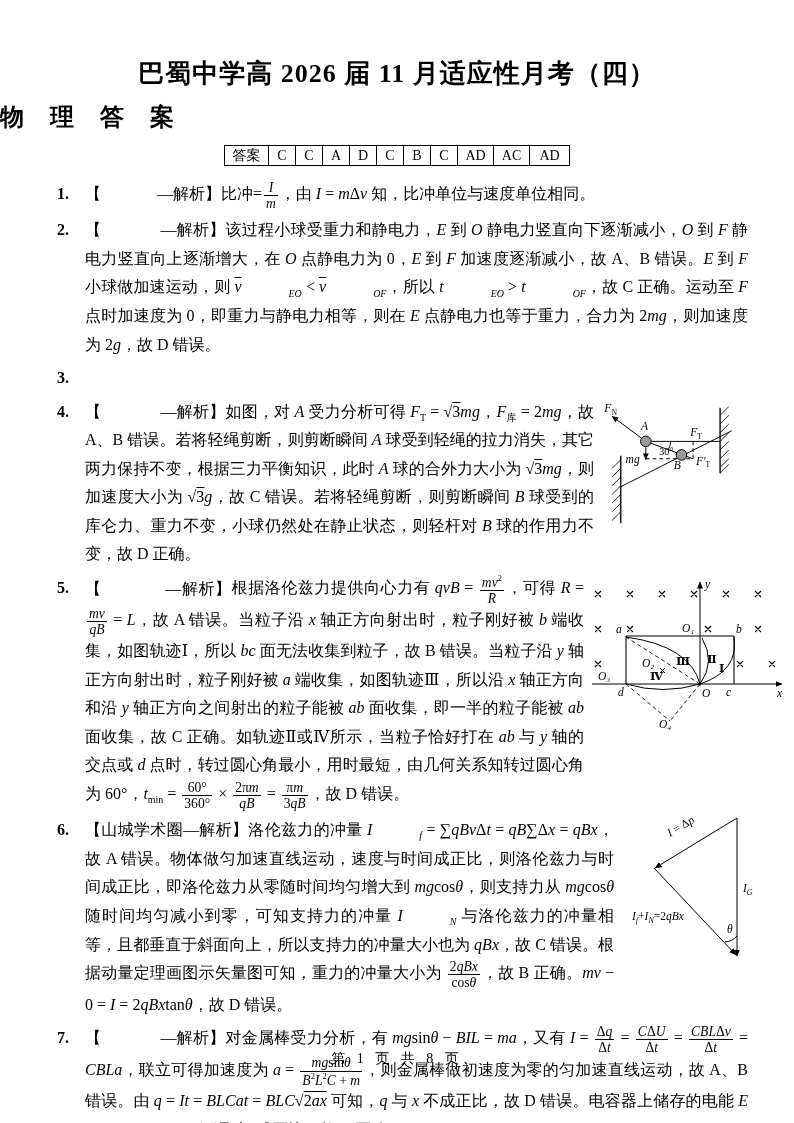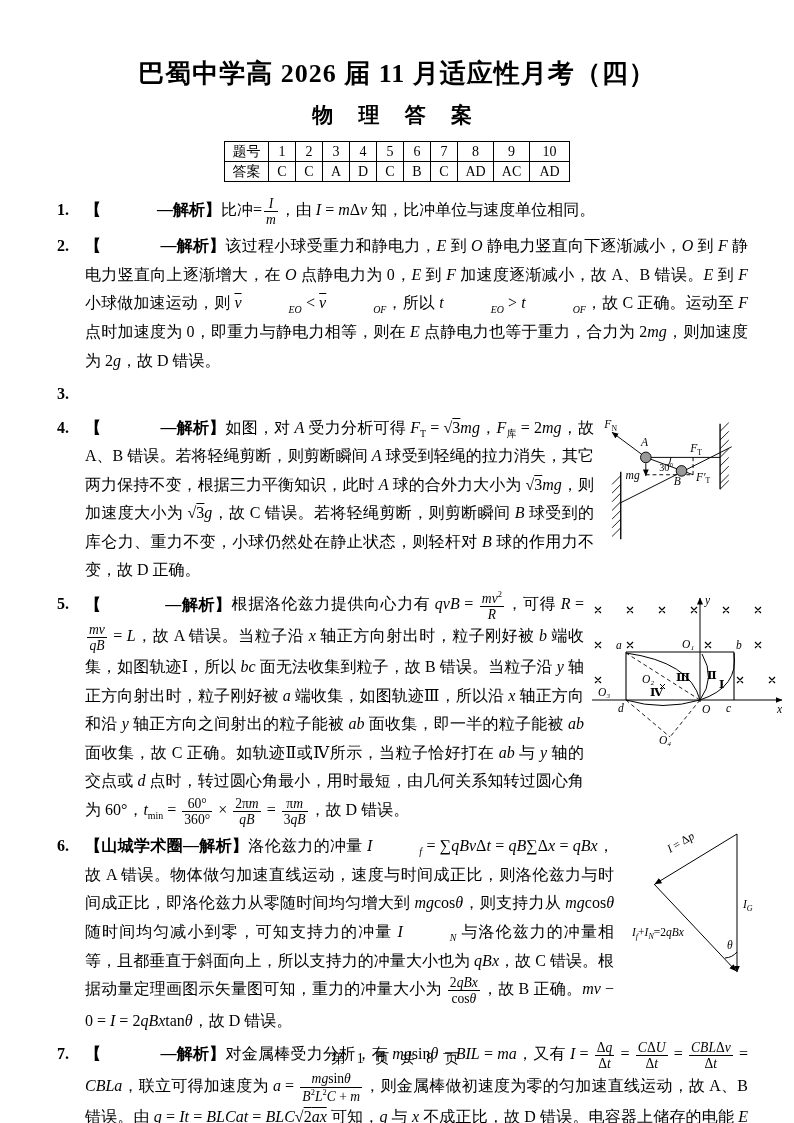--- a/index.html
+++ b/index.html
@@ -1,30 +1,30 @@
 <!DOCTYPE html>
 <html><head>
 <meta charset="utf-8">
 <style>
   html,body{margin:0;padding:0;background:#e8e8e8;}
   .page{width:794px;height:1123px;background:#ffffff;position:relative;margin:0 auto;
         font-family:"Liberation Serif","DejaVu Serif",serif;color:#000;overflow:hidden;}
   .title{text-align:center;font-weight:bold;font-size:26px;padding-top:56px;letter-spacing:1px;}
-  .subtitle{text-align:center;font-weight:bold;font-size:21px;margin-top:10px;letter-spacing:10px;}
+  .subtitle{font-weight:bold;font-size:24px;margin-top:10px;letter-spacing:10px;}
   table.ans{border-collapse:collapse;margin:12px auto 14px;}
   table.ans td{border:1px solid #000;text-align:center;font-size:14px;height:19px;padding:0 3px;
                font-family:"Liberation Serif","DejaVu Serif",serif;}
   .items{padding:0 0 0 57px;}
   .item{display:flex;margin-bottom:5px;padding-right:46px;}
   .item.withfig{padding-right:4px;}
   .inum{width:28px;flex:none;font-weight:bold;font-size:16px;line-height:1.78;}
   .icontent{flex:1;min-width:0;}
   .irow{display:flex;}
   .ibody{font-size:16px;line-height:1.78;text-align:justify;flex:1;min-width:0;}
-  .prefix{font-weight:bold;}
+  .prefix{font-weight:normal;}
   .gap{white-space:pre;}
   .fig{flex:none;margin:0;}
   i{font-style:italic;}
   sub{font-size:0.62em;}
   sup{font-size:0.62em;}
   sub i,sub{font-style:normal;}
   sub i{font-style:italic;margin-left:47px;}
   .ol{text-decoration:overline;}
   .fr{display:inline-block;vertical-align:middle;text-align:center;font-size:0.85em;line-height:1.12;margin:0 2px;}
   .fr .n{display:block;border-bottom:1px solid #000;padding:0 2px;}
@@ -48,33 +48,20 @@
         <col style="width:27px">
       <col style="width:27px">
         <col style="width:27px">
         <col style="width:27px">
         <col style="width:27px">
       <col style="width:36px">
         <col style="width:36px">
         <col style="width:40px">
     </colgroup>
     <tbody>
-        <tr>
-      <td>题号</td>
-      <td>1</td>
-      <td>2</td>
-      <td>3</td>
-      <td>4</td>
-      <td>5</td>
-      <td>6</td>
-      <td>7</td>
-      <td>8</td>
-      <td>9</td>
-      <td>10</td>
-    </tr>
     <tr>
       <td>答案</td>
       <td>C</td>
       <td>C</td>
       <td>A</td>
       <td>D</td>
       <td>C</td>
       <td>B</td>
       <td>C</td>
       <td>AD</td>

